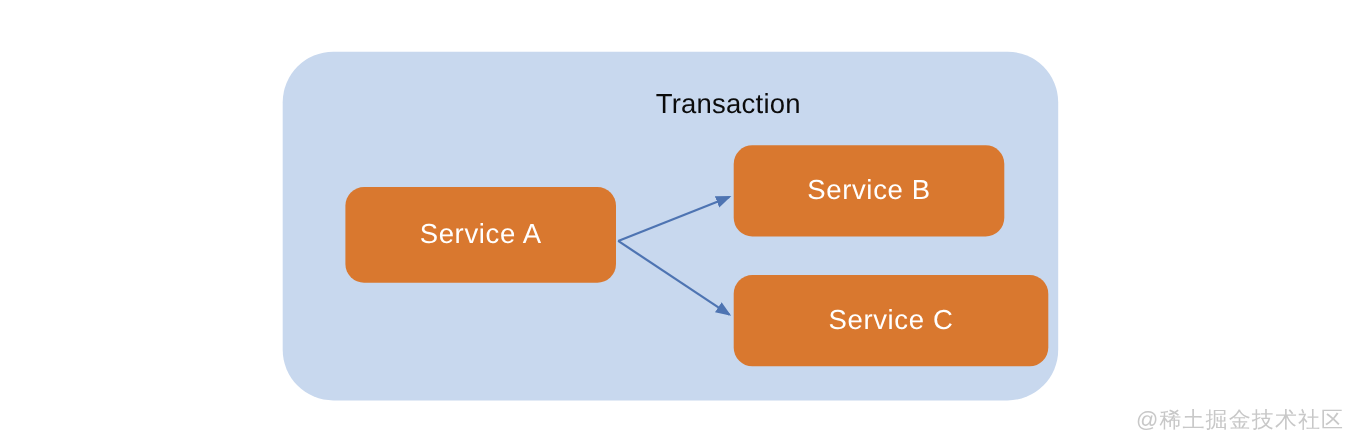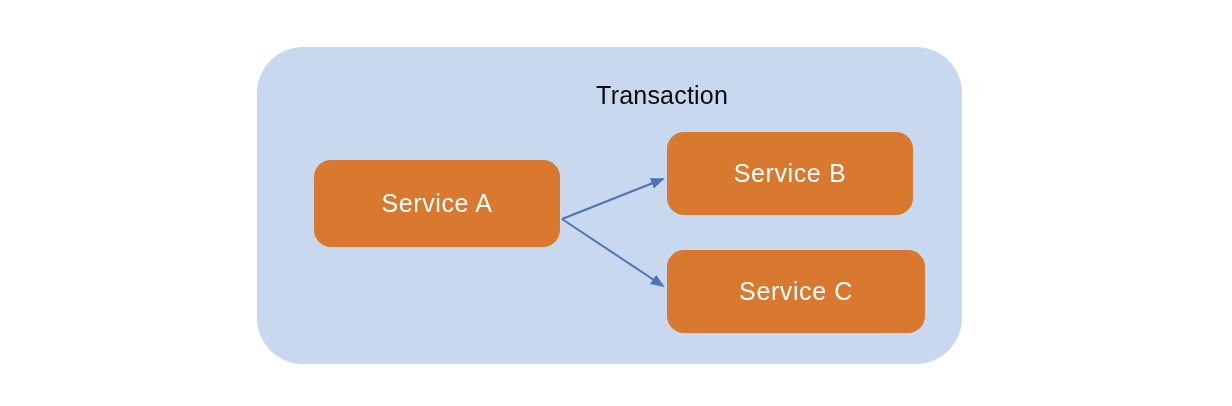--- a/index.html
+++ b/index.html
@@ -39,23 +39,23 @@
     position: absolute;
     background: var(--node-fill, #d9782f);
     border-radius: 17px;
     display: flex;
     align-items: center;
     justify-content: center;
     color: var(--node-text, #ffffff);
     font-size: 25px;
     letter-spacing: 0.6px;
   }
-  .node-a { left: 314px; top: 160px; width: 246px; height: 87px; }
+  .node-a { left: 314px; top: 170px; width: 246px; height: 87px; }
   .node-b { left: 667px; top: 132px; width: 246px; height: 83px; }
-  .node-c { left: 667px; top: 250px; width: 258px; height: 83px; justify-content: center; }
+  .node-c { left: 667px; top: 250px; width: 286px; height: 83px; justify-content: center; }
   .edges-layer {
     position: absolute;
     left: 0;
     top: 0;
     width: 1232px;
     height: 406px;
     pointer-events: none;
   }
   .edges-layer line {
     stroke: var(--arrow, #4e74b2);
@@ -97,14 +97,15 @@
   </div>
 
   <div class="node node-b">
     <span>Service B</span>
   </div>
 
   <div class="node node-c">
     <span>Service C</span>
   </div>
 
+  <div class="watermark">@稀土掘金技术社区</div>
 
 </div>
 
 </body></html>

